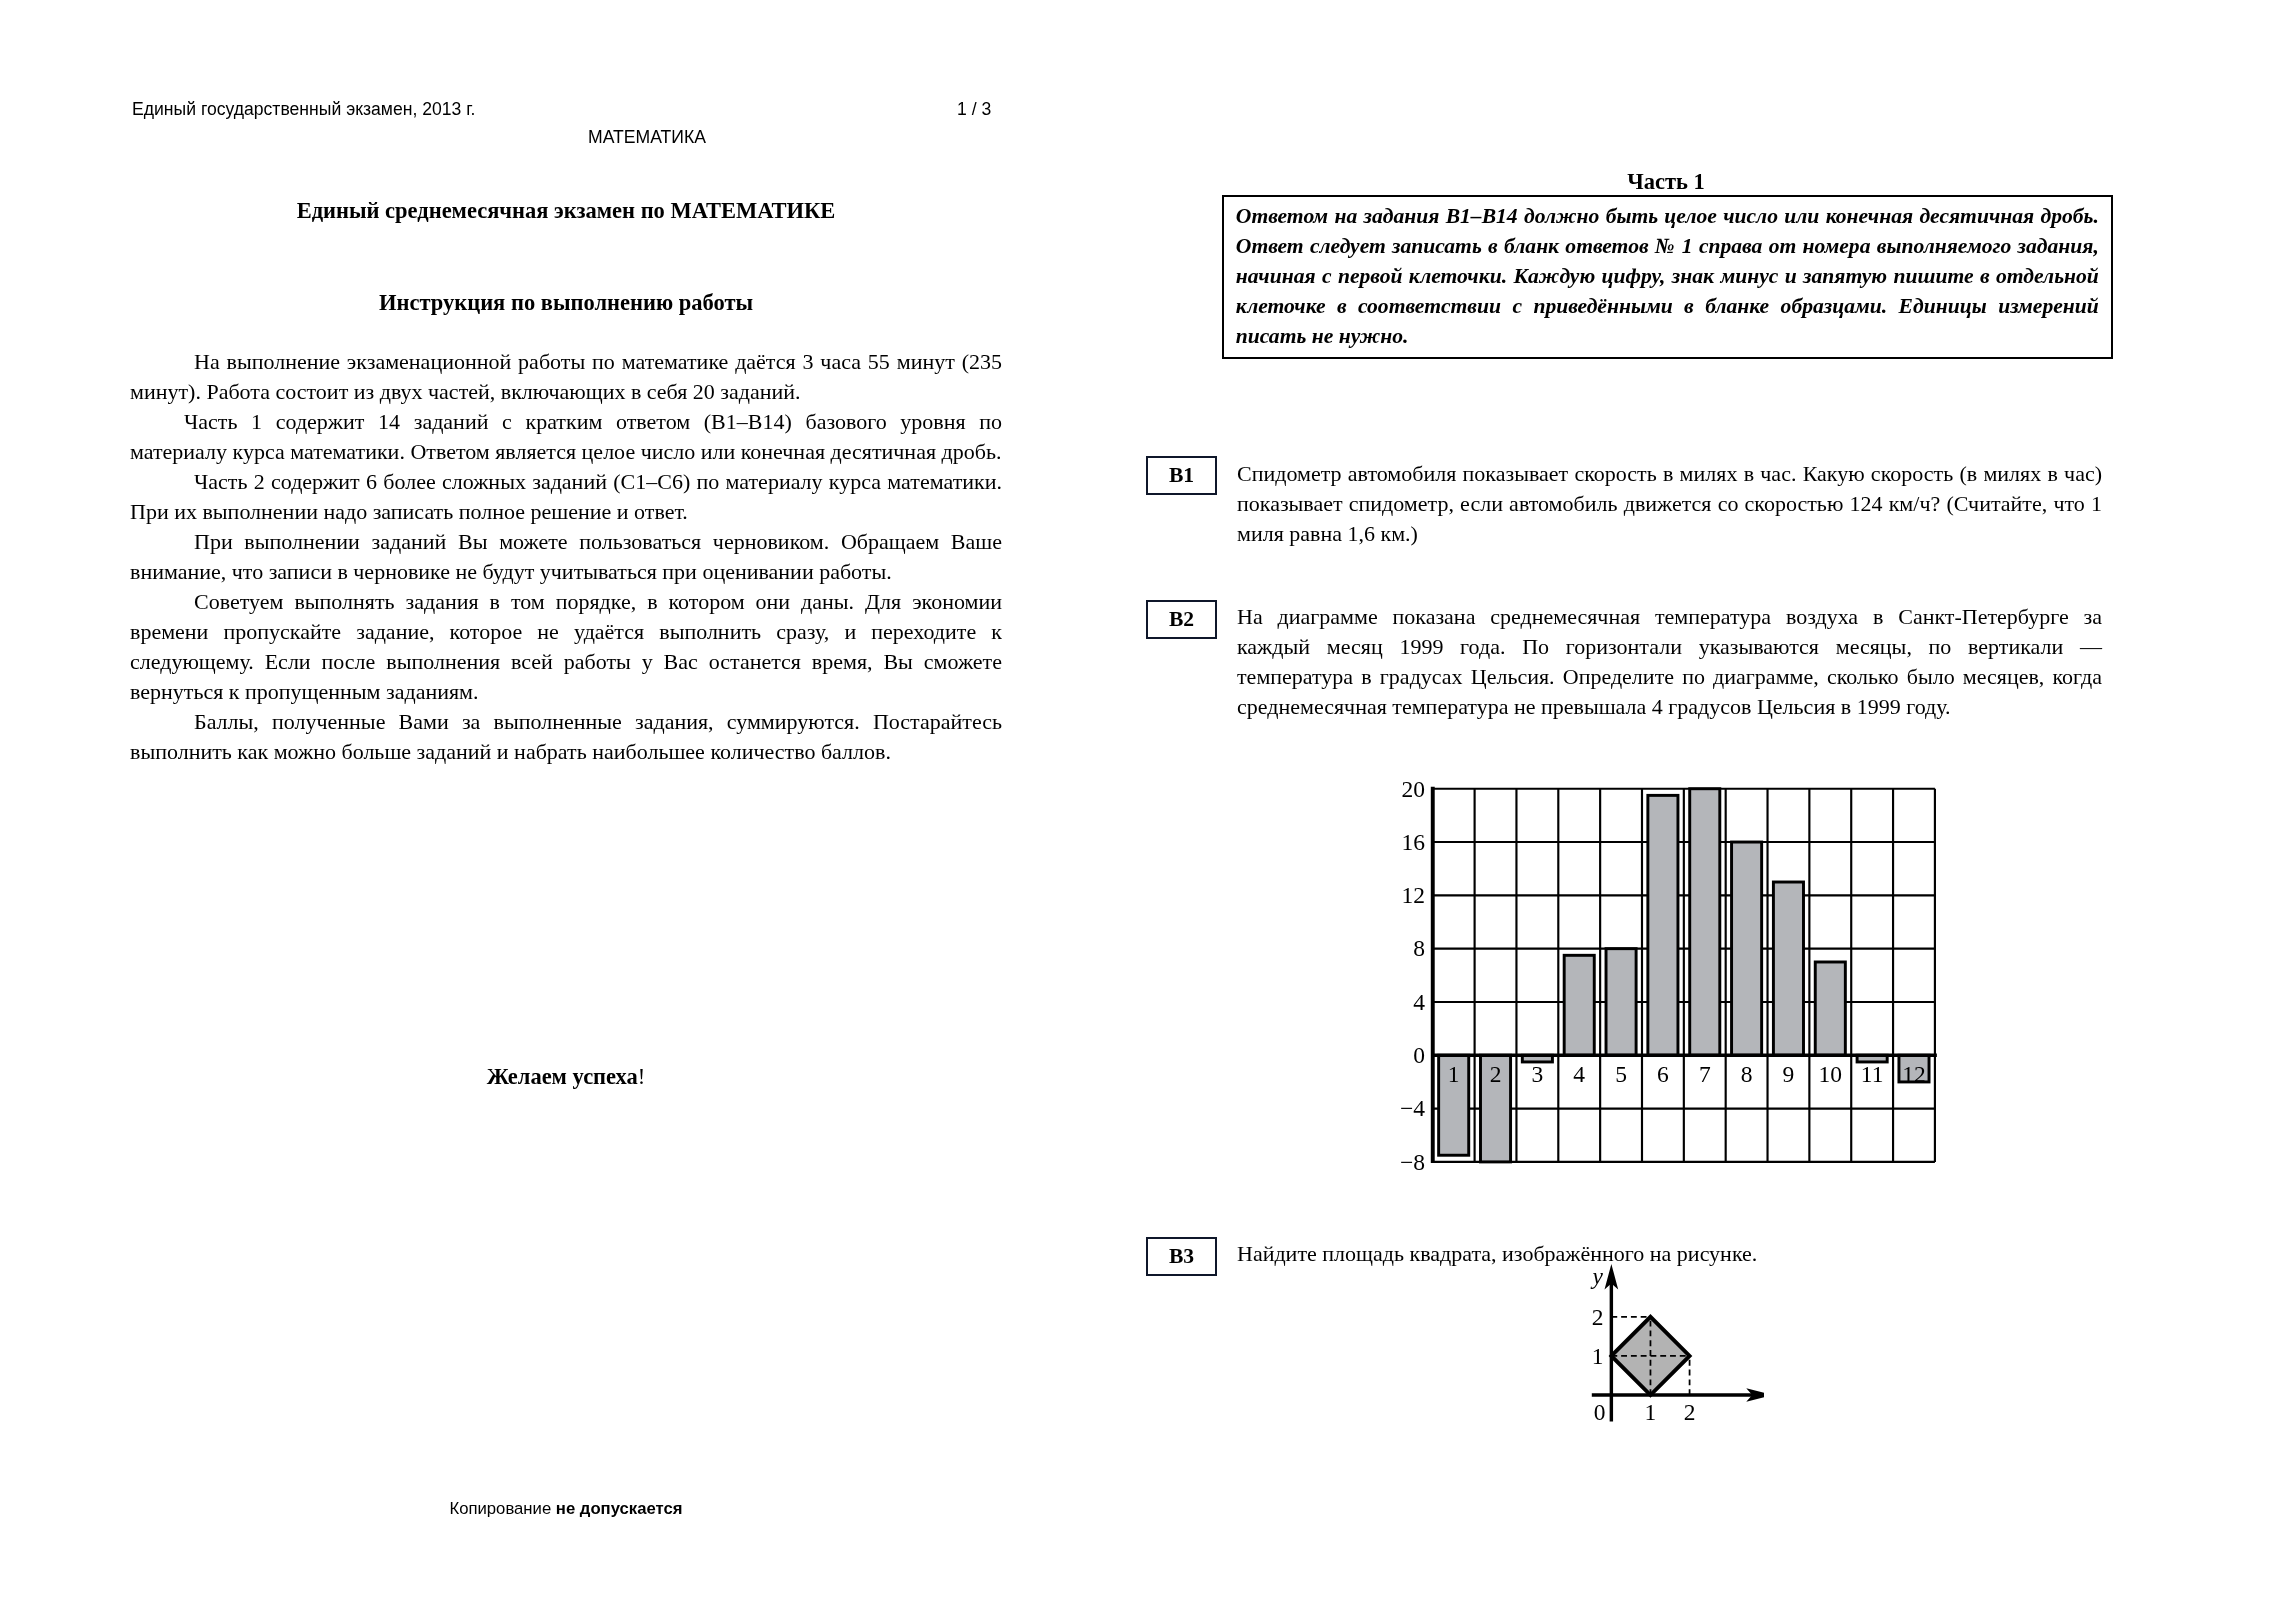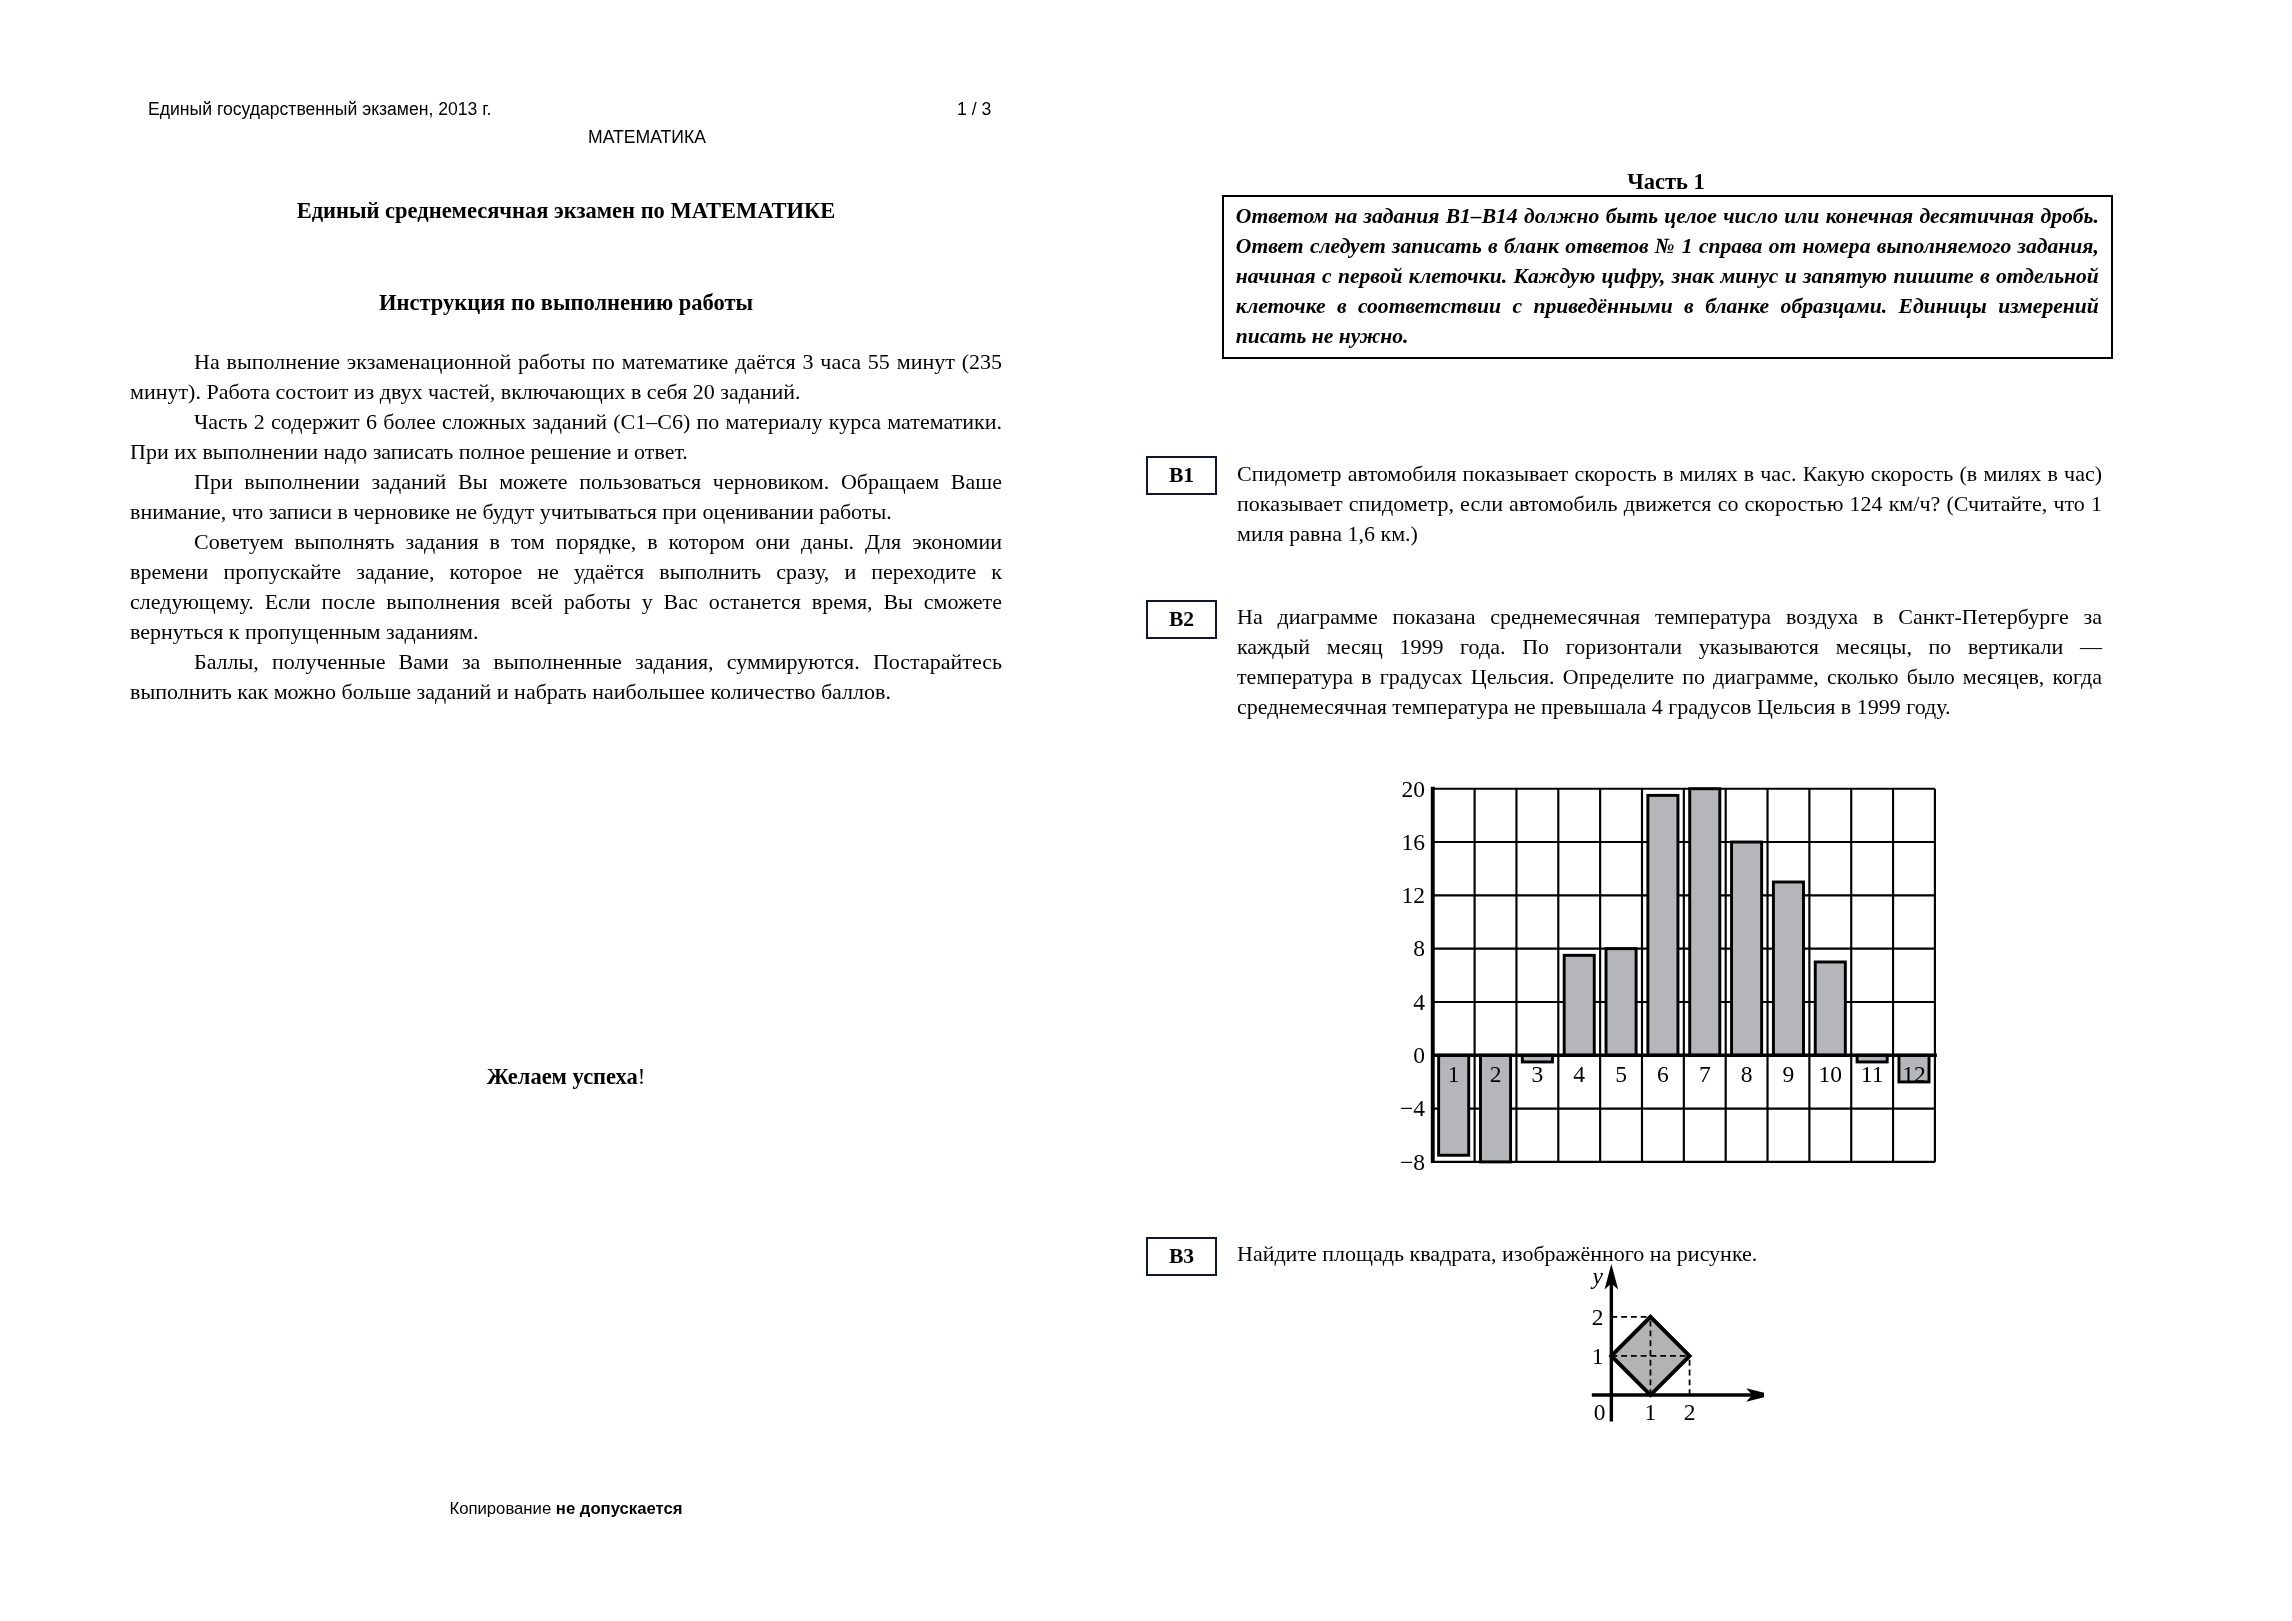--- a/index.html
+++ b/index.html
@@ -24,29 +24,30 @@
               font-style: italic; font-weight: bold; font-size: 21.6px; line-height: 30px; text-align: justify; text-align-last: left; }
   .blabel { left: 1146px; width: 67px; height: 35px; border: 2px solid #0f172a; text-align: center; font-weight: bold;
             font-size: 21.6px; line-height: 35px; }
   .btext { left: 1237px; width: 865px; font-size: 22px; line-height: 30px; text-align: justify; text-align-last: left; }
 
   svg text { font-family: "Liberation Serif", serif; }
 </style>
 </head>
 <body>
 
-<div class="abs sans hdr" style="left:132px;margin-left:16px;">Единый государственный экзамен, 2013 г.</div>
+<div class="abs sans hdr" style="left:132px;">Единый государственный экзамен, 2013 г.</div>
 <div class="abs sans hdr" style="left:588px;margin-top:28px;">МАТЕМАТИКА</div>
 <div class="abs sans hdr" style="left:957px;text-align:center;">1 / 3</div>
 
 <div class="abs serif title" style="top:198px;">Единый среднемесячная экзамен по МАТЕМАТИКЕ</div>
 <div class="abs serif title" style="top:290px;">Инструкция по выполнению работы</div>
 
 <div class="abs serif para-block" style="top:347px;">
   <p>На выполнение экзаменационной работы по математике даётся 3 часа 55 минут (235 минут). Работа состоит из двух частей, включающих в себя 20 заданий.</p>
+  <p class="ind2">Часть 1 содержит 14 заданий с кратким ответом (В1–В14) базового уровня по материалу курса математики. Ответом является целое число или конечная десятичная дробь.</p>
   <p>Часть 2 содержит 6 более сложных заданий (С1–С6) по материалу курса математики. При их выполнении надо записать полное решение и ответ.</p>
   <p>При выполнении заданий Вы можете пользоваться черновиком. Обращаем Ваше внимание, что записи в черновике не будут учитываться при оценивании работы.</p>
   <p>Советуем выполнять задания в том порядке, в котором они даны. Для экономии времени пропускайте задание, которое не удаётся выполнить сразу, и переходите к следующему. Если после выполнения всей работы у Вас останется время, Вы сможете вернуться к пропущенным заданиям.</p>
   <p>Баллы, полученные Вами за выполненные задания, суммируются. Постарайтесь выполнить как можно больше заданий и набрать наибольшее количество баллов.</p>
 </div>
 
 <div class="abs serif wish">
   <b>Желаем успеха</b><span>!</span>
 </div>
 

